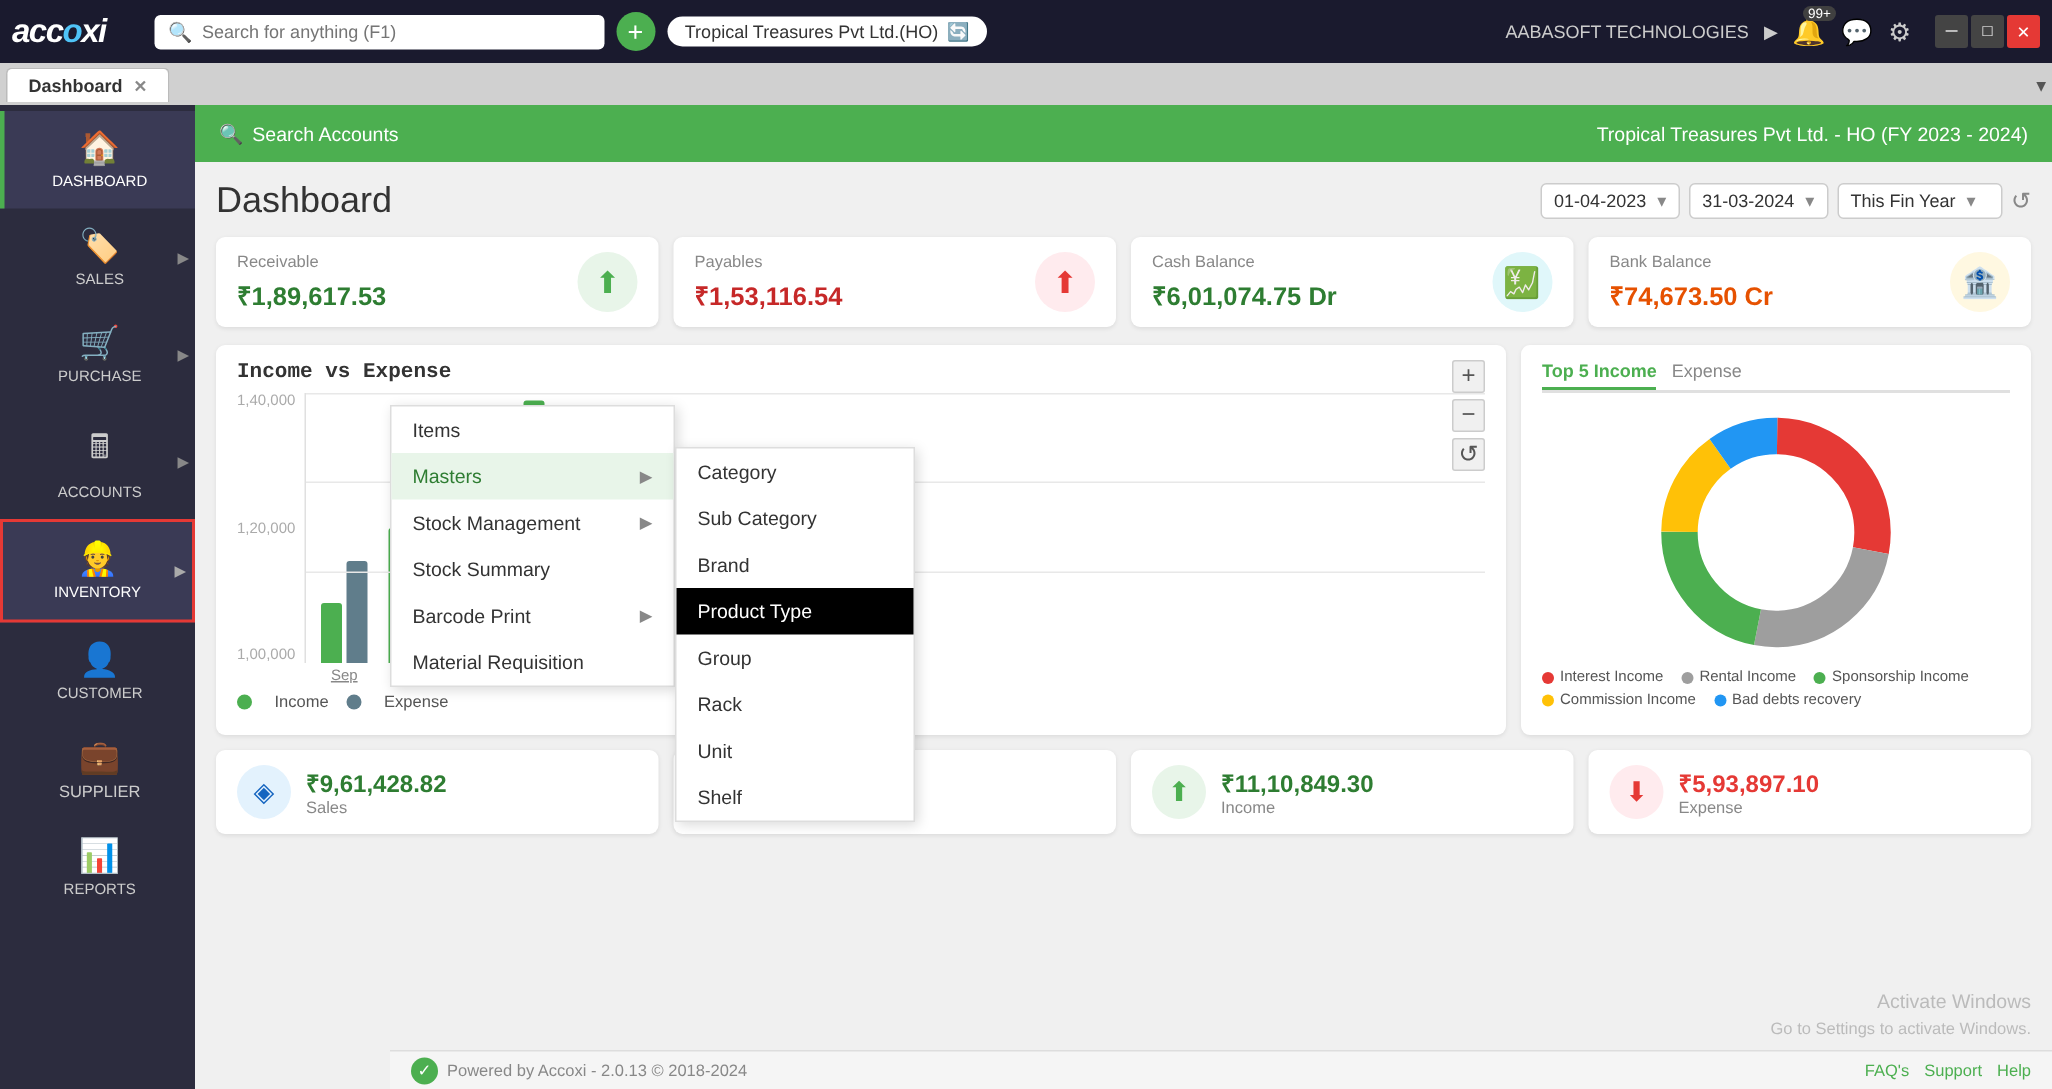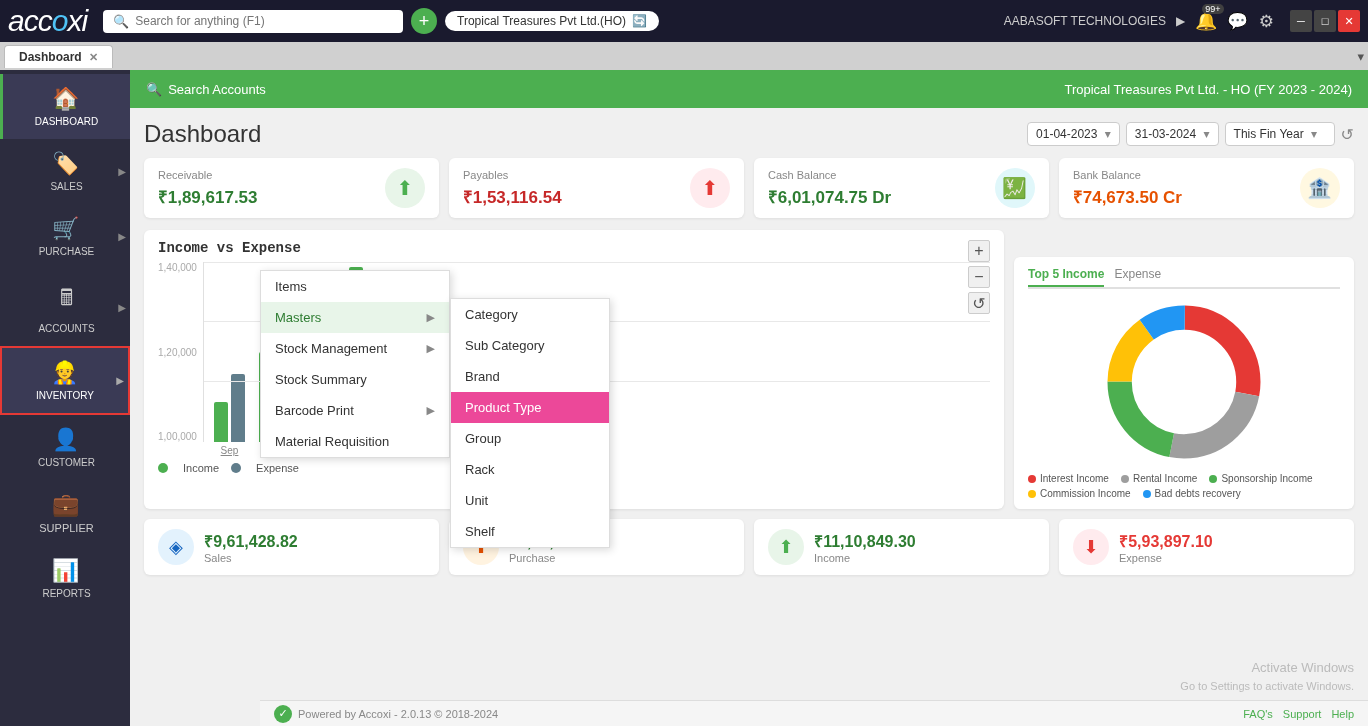--- a/index.html
+++ b/index.html
@@ -1,20 +1,20 @@
 <!DOCTYPE html>
 <html><head>
   <meta charset="utf-8">
   <style>
     * { margin: 0; padding: 0; box-sizing: border-box; }
     body { font-family: 'Segoe UI', Arial, sans-serif; font-size: 13px; background: #e8e8e8; width: 1368px; height: 726px; overflow: hidden; position: relative; }
 
     
     #topbar { display: flex; align-items: center; background: #1a1a2e; height: 42px; padding: 0 8px; gap: 8px; }
-    #logo { color: #fff; font-size: 30px; font-weight: normal; font-style: italic; margin-right: 8px; letter-spacing: -1px; }
+    #logo { color: #fff; font-size: 22px; font-weight: bold; font-style: italic; margin-right: 24px; letter-spacing: -1px; }
     #logo span { color: #4fc3f7; }
     #search-bar { display: flex; align-items: center; background: #fff; border-radius: 4px; padding: 4px 10px; flex: 0 0 300px; gap: 6px; }
     #search-bar input { border: none; outline: none; font-size: 13px; width: 220px; color: #555; }
     #add-btn { background: #4caf50; color: #fff; border: none; border-radius: 50%; width: 26px; height: 26px; font-size: 18px; cursor: pointer; display: flex; align-items: center; justify-content: center; }
     #company-selector { display: flex; align-items: center; background: #fff; border-radius: 20px; padding: 3px 12px; gap: 6px; color: #333; font-size: 12px; }
     #topbar-right { display: flex; align-items: center; gap: 10px; margin-left: auto; }
     #notif-btn { position: relative; color: #fff; cursor: pointer; font-size: 18px; }
     #notif-badge { position: absolute; top: -6px; right: -6px; background: #404040; color: #fff; font-size: 9px; border-radius: 8px; padding: 0 3px; }
     .topbar-icon { color: #ccc; font-size: 17px; cursor: pointer; }
     #win-controls { display: flex; gap: 2px; margin-left: 6px; }
@@ -63,21 +63,21 @@
     .card-amount.orange { color: #e65100; }
     .card-icon { width: 40px; height: 40px; border-radius: 50%; display: flex; align-items: center; justify-content: center; font-size: 20px; }
     .card-icon.green-icon { background: #e8f5e9; color: #4caf50; }
     .card-icon.red-icon { background: #ffebee; color: #e53935; }
     .card-icon.teal-icon { background: #e0f7fa; color: #00897b; }
     .card-icon.gold-icon { background: #fff8e1; color: #f9a825; }
 
     
     #charts-row { display: flex; gap: 10px; margin-bottom: 10px; }
     #income-expense-chart { background: #fff; border-radius: 6px; flex: 1; padding: 10px 14px; box-shadow: 0 1px 3px rgba(0,0,0,0.08); position: relative; min-height: 260px; }
-    #right-panel { background: #fff; border-radius: 6px; width: 340px; padding: 10px 14px; box-shadow: 0 1px 3px rgba(0,0,0,0.08); margin-top: 27px; }
+    #right-panel { background: #fff; border-radius: 6px; width: 340px; padding: 10px 14px; box-shadow: 0 1px 3px rgba(0,0,0,0.08); }
 
     
     #bottom-cards { display: flex; gap: 10px; }
     .bottom-card { background: #fff; border-radius: 6px; flex: 1; padding: 10px 14px; display: flex; align-items: center; gap: 10px; box-shadow: 0 1px 3px rgba(0,0,0,0.08); }
     .bottom-card-icon { width: 36px; height: 36px; border-radius: 50%; display: flex; align-items: center; justify-content: center; font-size: 18px; }
     .bottom-card-amount { font-size: 16px; font-weight: 600; color: #2e7d32; }
     .bottom-card-label { font-size: 11px; color: #888; }
     .bar { width: 14px; border-radius: 2px 2px 0 0; }
     .bar.income { background: #4caf50; }
     .bar.expense { background: #607d8b; }
@@ -98,21 +98,21 @@
     .chart-controls { position: absolute; right: 14px; top: 10px; display: flex; flex-direction: column; gap: 4px; }
 
     
     #dropdown-overlay { position: absolute; top: 0; left: 0; width: 100%; height: 100%; pointer-events: none; z-index: 100; }
     #inventory-menu { position: absolute; left: 130px; top: 200px; background: #fff; border: 1px solid #ddd; box-shadow: 2px 2px 8px rgba(0,0,0,0.15); width: 190px; pointer-events: auto; z-index: 200; }
     .menu-item { padding: 8px 14px; cursor: pointer; font-size: 13px; color: #333; display: flex; align-items: center; justify-content: space-between; }
     .menu-item:hover, .menu-item.active { background: #e8f5e9; color: #2e7d32; }
     .menu-item .arrow { font-size: 11px; color: #888; }
     #masters-submenu { position: absolute; left: 320px; top: 228px; background: #fff; border: 1px solid #ddd; box-shadow: 2px 2px 8px rgba(0,0,0,0.15); width: 160px; pointer-events: auto; z-index: 201; }
     .submenu-item { padding: 8px 14px; cursor: pointer; font-size: 13px; color: #333; }
-    .submenu-item.highlighted { background: #ec4899; color: #fff; }
+    .submenu-item.highlighted { background: #000000; color: #fff; }
 
     
     #footer { position: absolute; bottom: 0; left: 130px; right: 0; background: #f5f5f5; border-top: 1px solid #ddd; display: flex; align-items: center; justify-content: space-between; padding: 4px 14px; font-size: 11px; color: #888; height: 26px; }
     #footer-logo { display: flex; align-items: center; gap: 6px; }
     #footer-links { display: flex; gap: 10px; }
     .footer-link { color: #4caf50; cursor: pointer; }
 
     
     #activate-watermark { position: absolute; bottom: 30px; right: 14px; font-size: 11px; color: #aaa; text-align: right; line-height: 1.6; }
 

